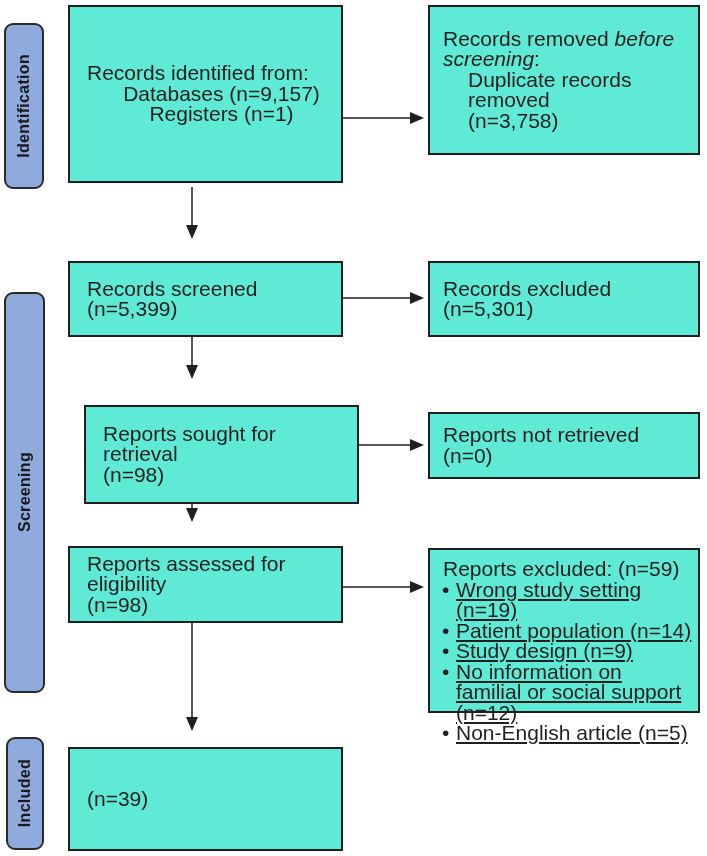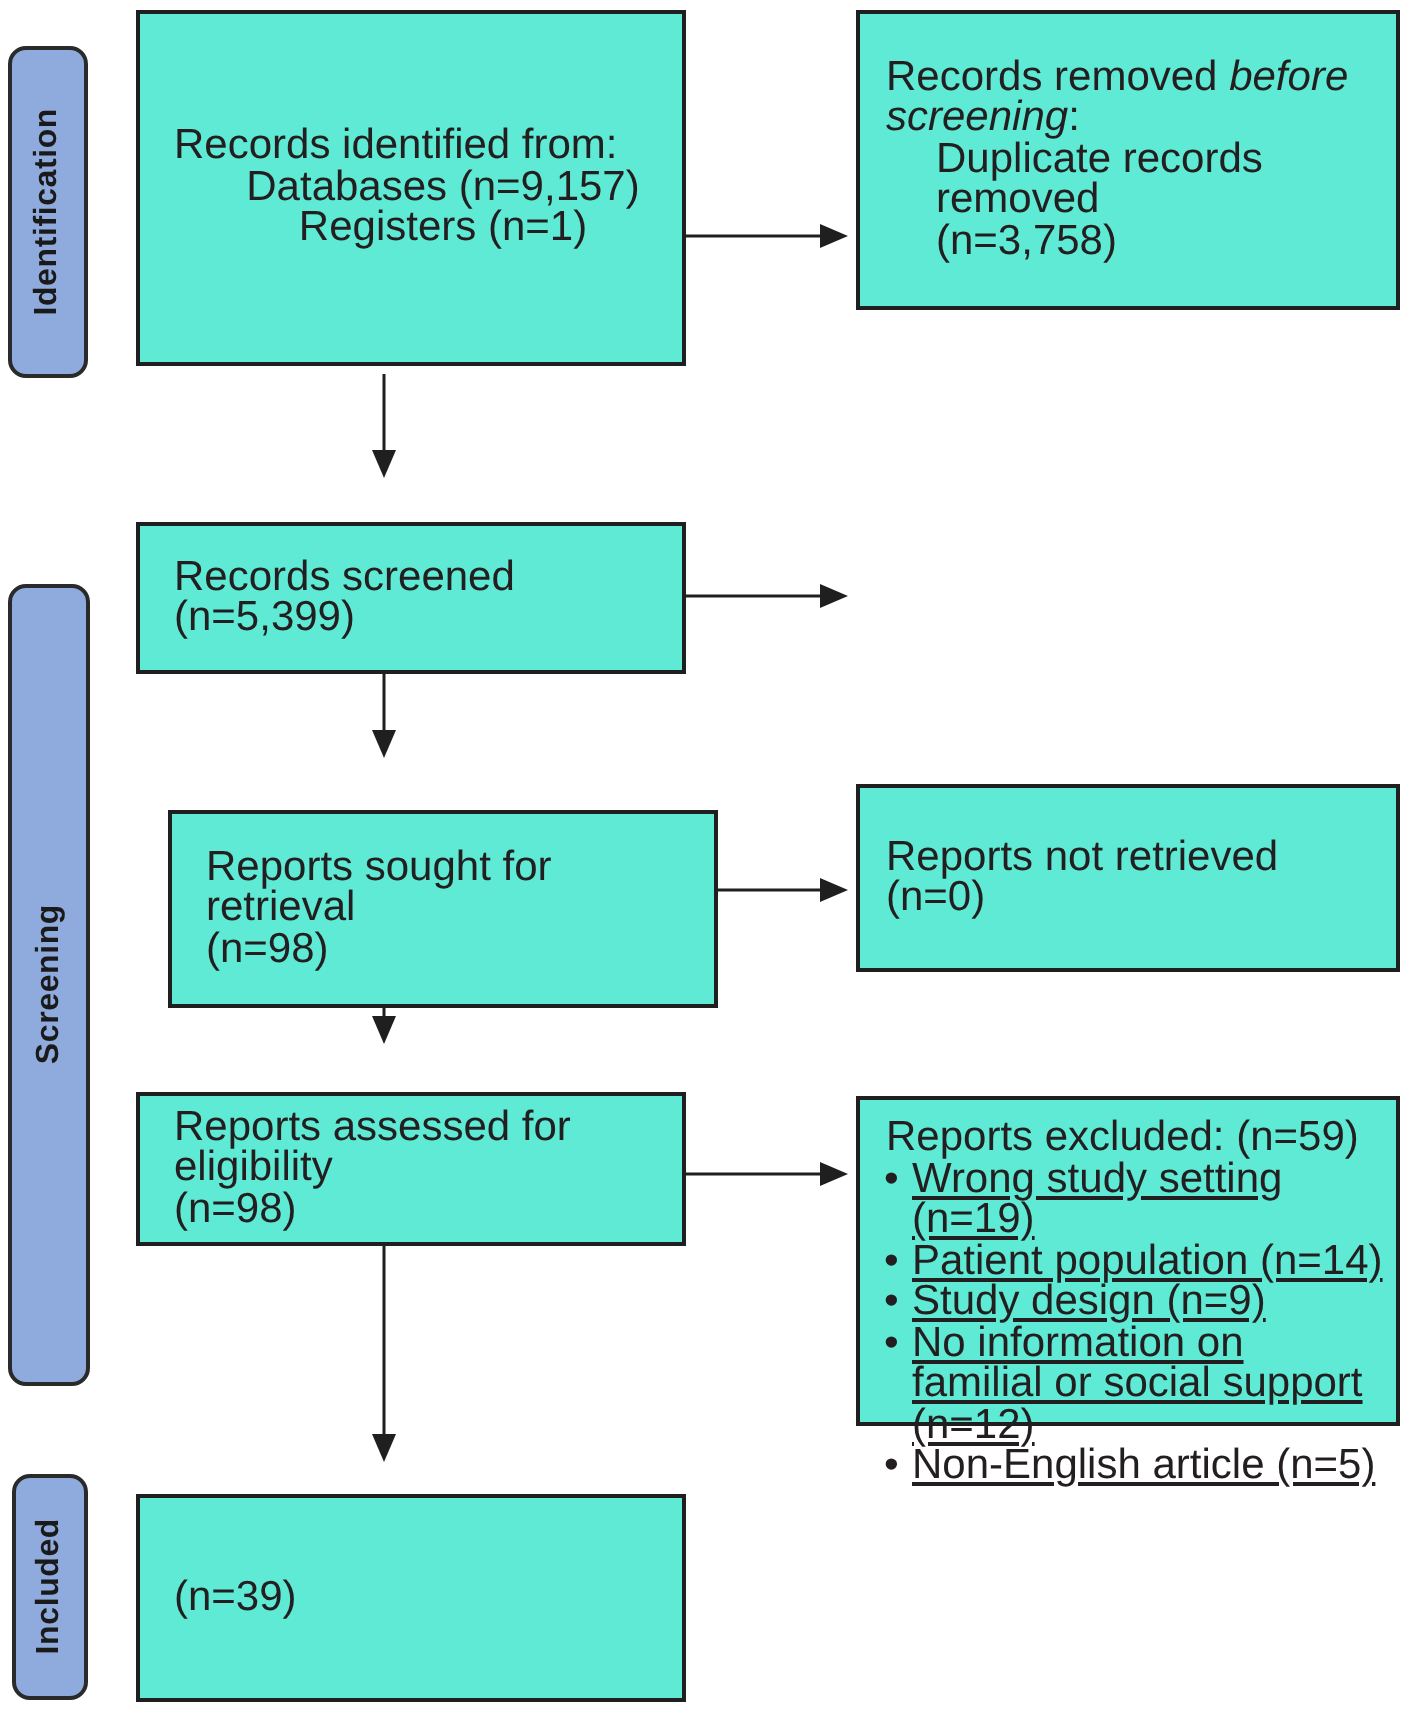--- a/index.html
+++ b/index.html
@@ -173,22 +173,28 @@
   </div>
 
   <div class="box" style="left:428px;top:5px;width:272px;height:150px">
     <div class="box-content pad-l2">
       <div><span>Records removed </span><i>before</i><br><i>screening</i><span>:</span></div>
       <div class="indent2">Duplicate records removed</div>
       <div class="indent2">(n=3,758)</div>
     </div>
   </div>
 
-
-  <div class="box" style="left:428px;top:392px;width:272px;height:94px">
+  <div class="box" style="left:428px;top:261px;width:272px;height:76px">
+    <div class="box-content pad-l2">
+      <div>Records excluded</div>
+      <div>(n=5,301)</div>
+    </div>
+  </div>
+
+  <div class="box" style="left:428px;top:412px;width:272px;height:67px">
     <div class="box-content pad-l2">
       <div>Reports not retrieved</div>
       <div>(n=0)</div>
     </div>
   </div>
 
   <div class="box top-align" style="left:428px;top:548px;width:272px;height:165px">
     <div class="box-content pad-l2" style="padding-top:9px;">
       <div>Reports excluded: (n=59)</div>
       <div class="li">

